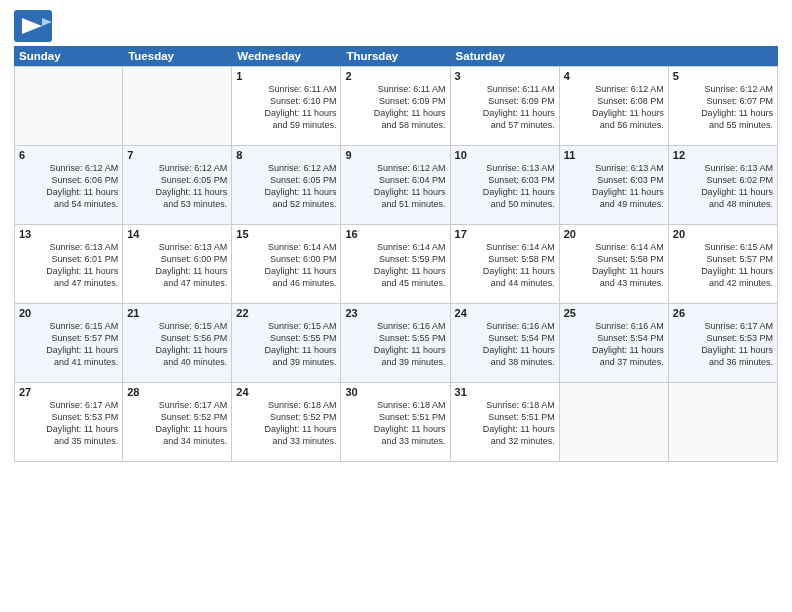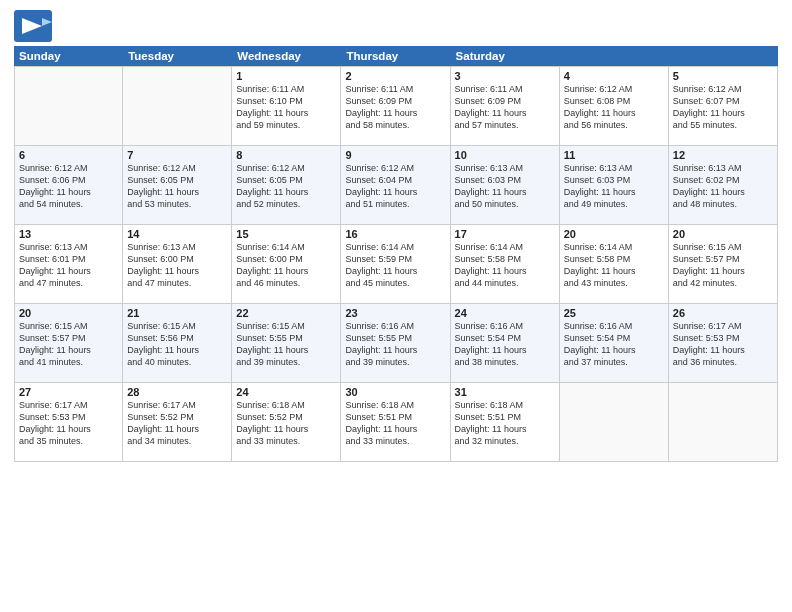--- a/index.html
+++ b/index.html
@@ -96,20 +96,21 @@
       font-size: 11px;
       font-weight: bold;
       color: #222;
       display: block;
       margin-bottom: 1px;
     }
     .cal-cell-text {
       font-size: 9px;
       color: #333;
       line-height: 1.35;
+      text-align: right;
     }
     
     .cal-week:nth-child(even) .cal-cell {
       background: #f2f6fc;
     }
     .cal-week:nth-child(even) .cal-cell.empty {
       background: #eef2f8;
     }
   </style>
 </head>

